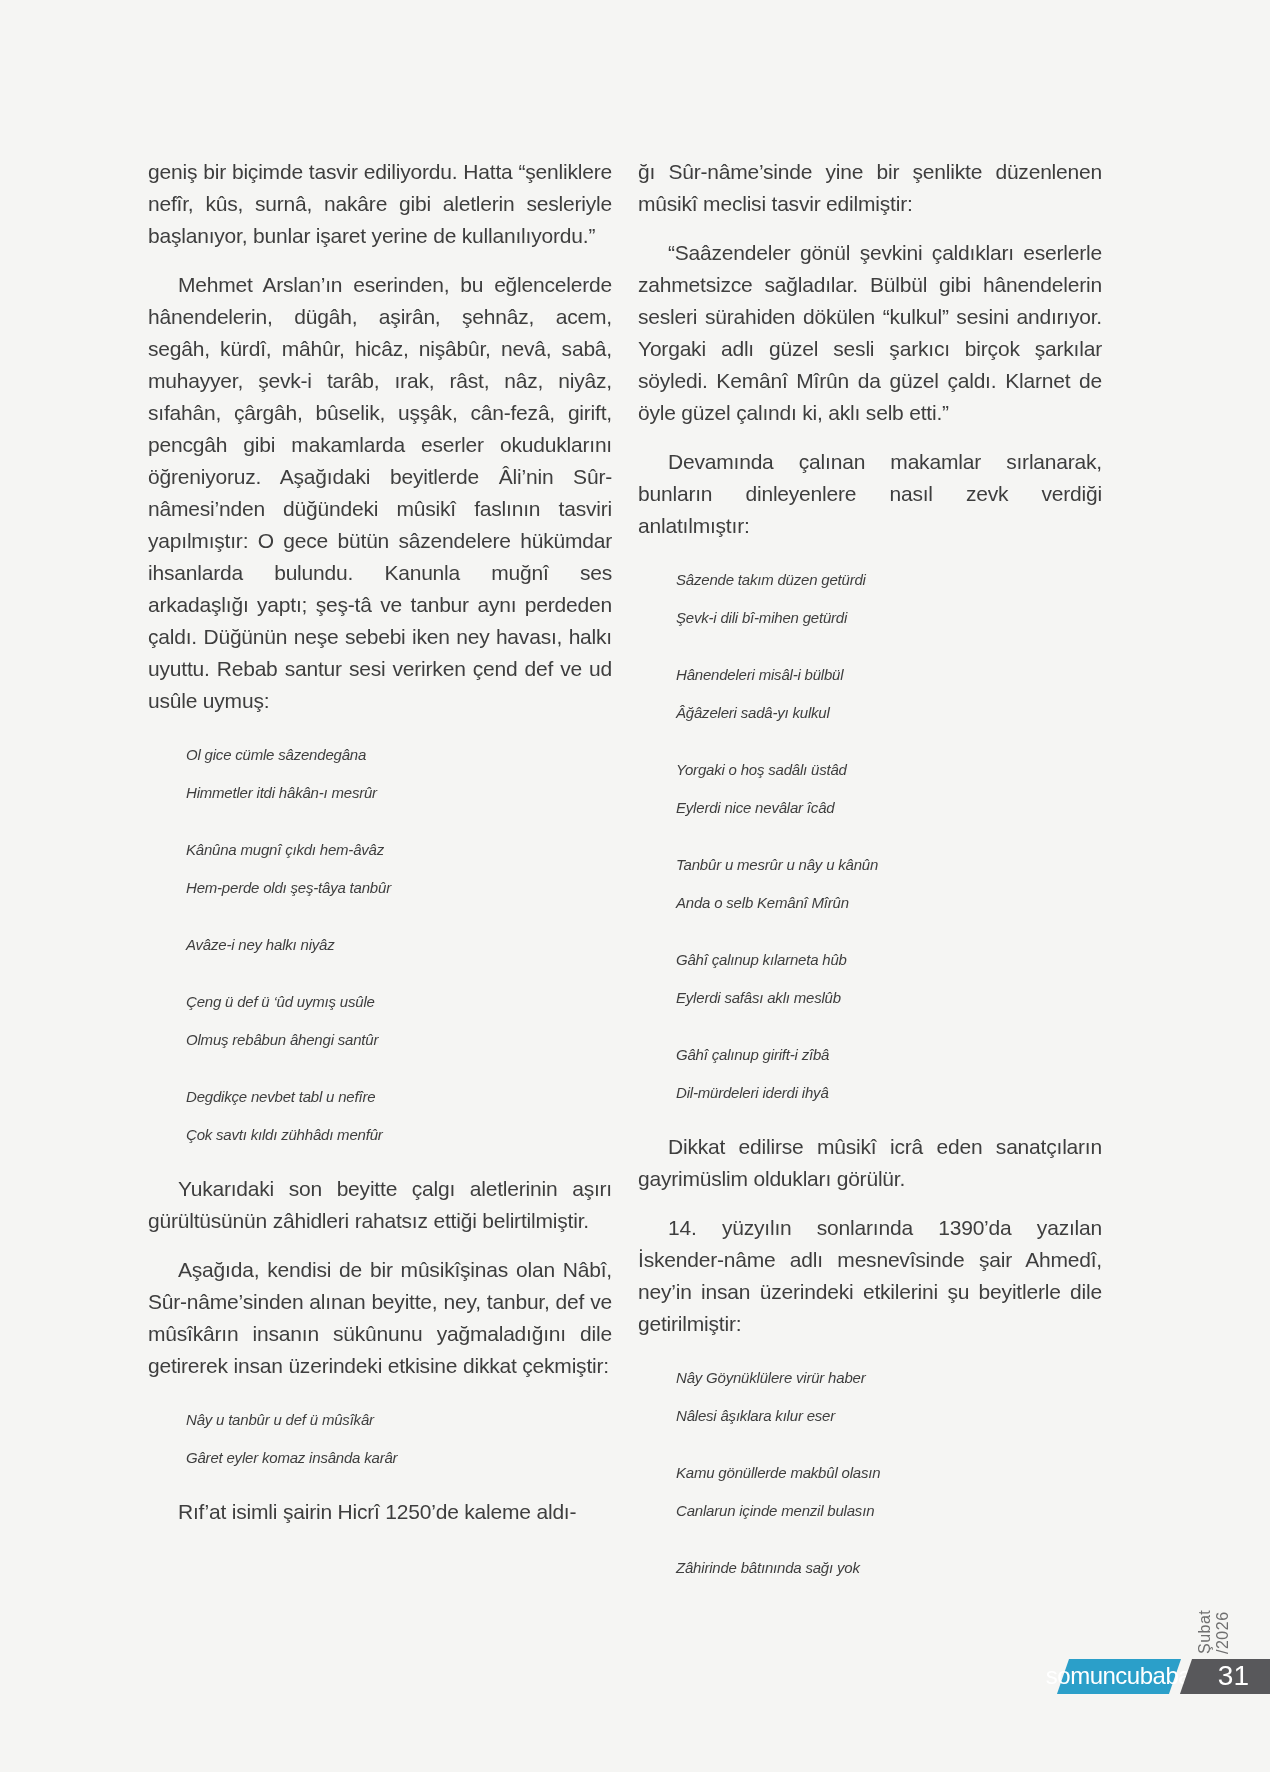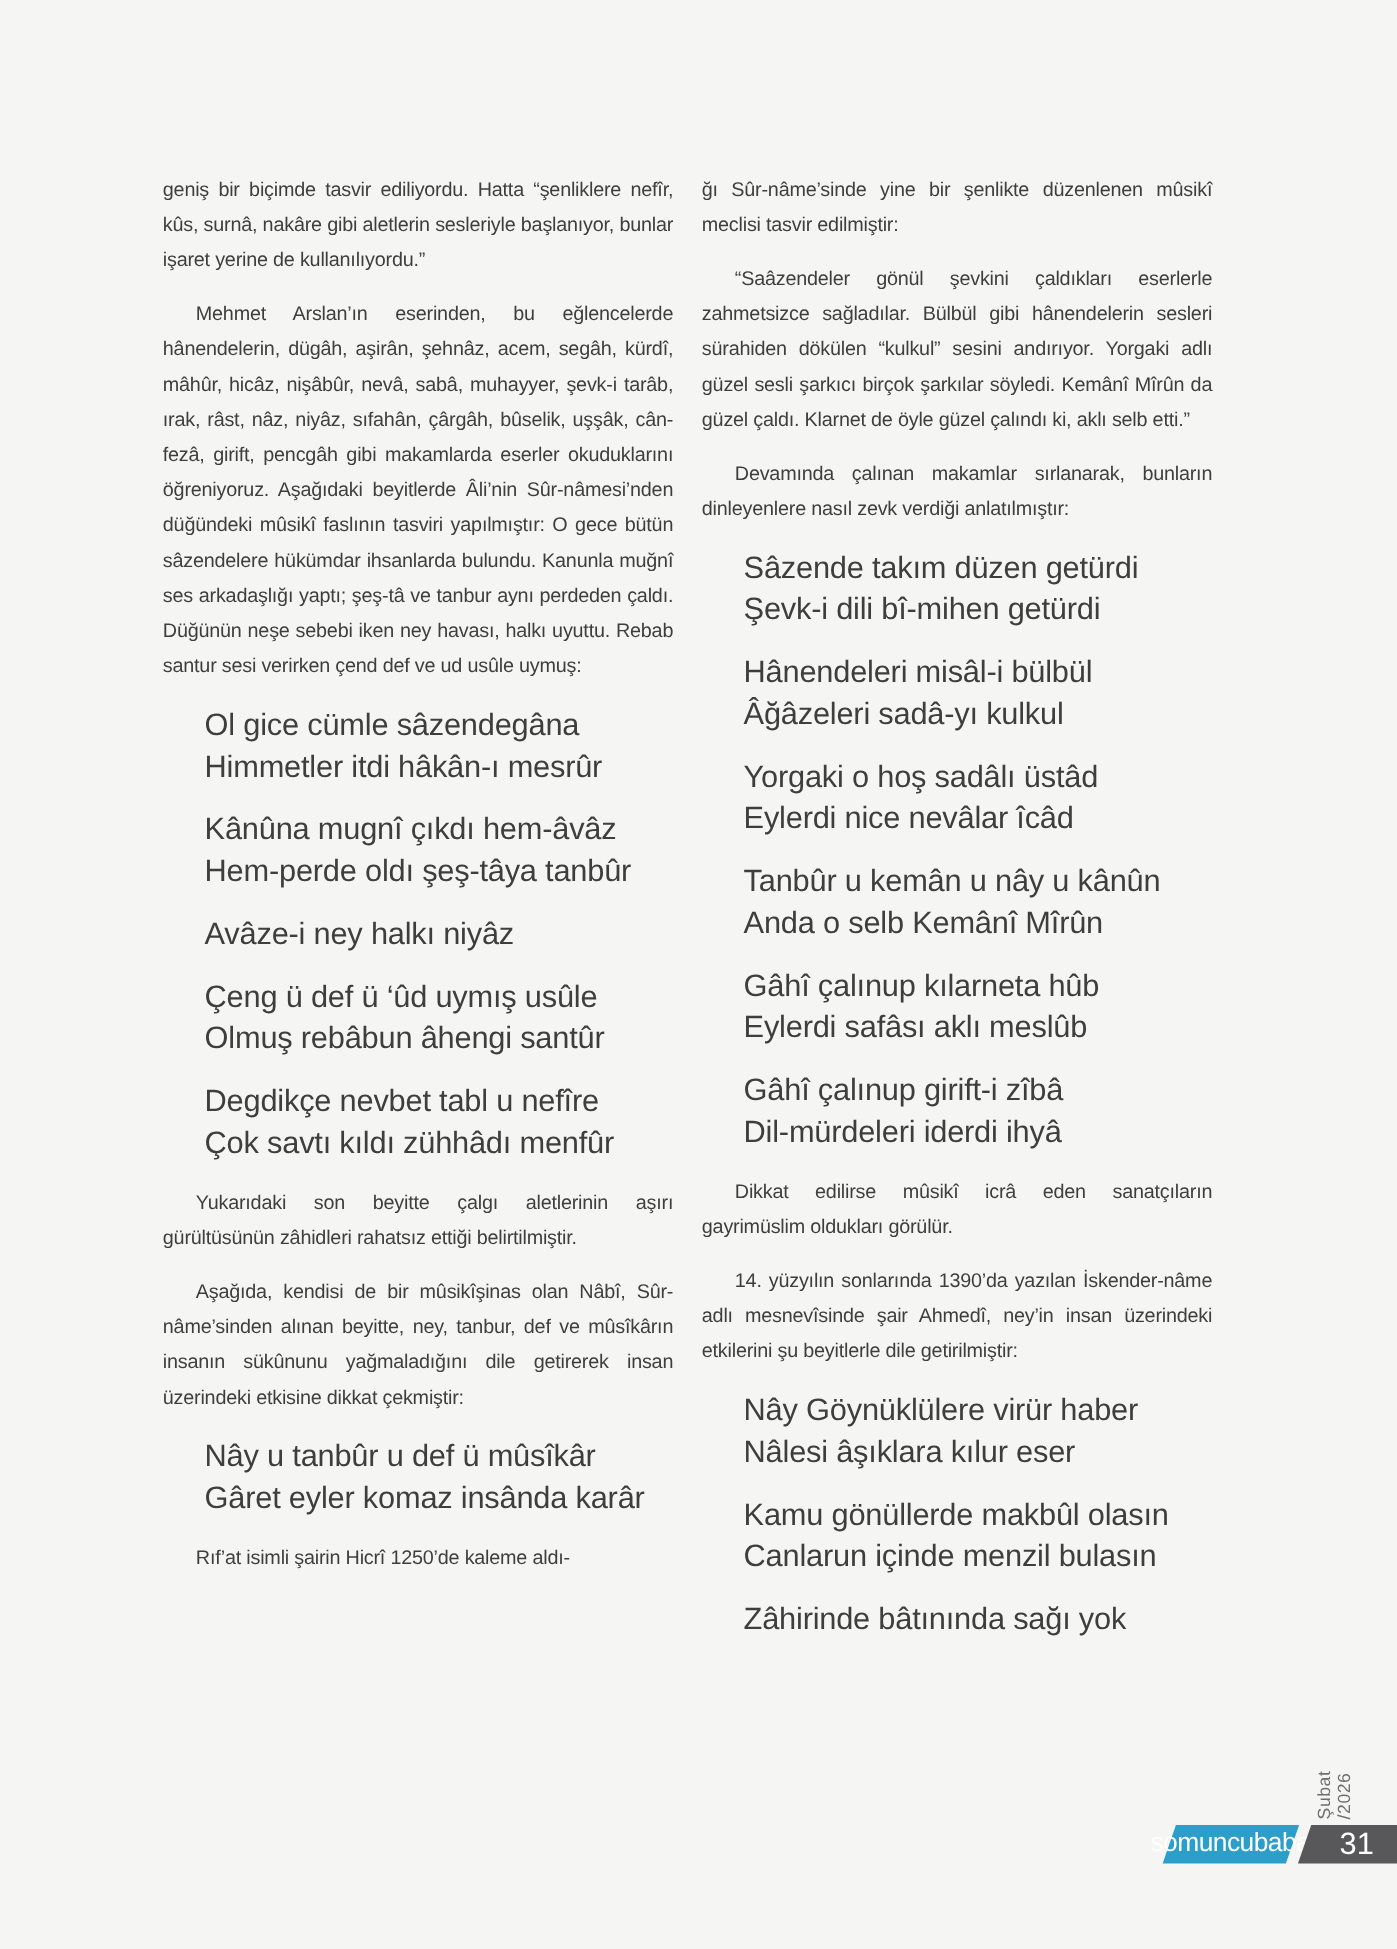--- a/index.html
+++ b/index.html
@@ -18,31 +18,32 @@
   .content {
     position: absolute;
     left: 148px;
     top: 156px;
     display: flex;
     gap: 26px;
   }
   .col { width: 464px; }
   .para {
     margin: 0 0 17px 0;
-    font-size: 18px;
+    font-size: 21px;
     line-height: 32px;
     font-weight: 300;
     text-align: justify;
     letter-spacing: -0.2px;
   }
   .para.indent { text-indent: 30px; }
   .verse {
     margin: 19px 0 19px 38px;
-    font-size: 28px;
+    font-size: 15px;
     line-height: 38px;
+    font-style: italic;
     font-weight: 300;
     letter-spacing: -0.2px;
   }
   .verse-line { white-space: nowrap; }
 
   
   .issue-date {
     position: absolute;
     left: 1196px;
     top: 1564px;
@@ -137,21 +138,21 @@
       </div>
       <div class="verse">
         <div class="verse-line">Hânendeleri misâl-i bülbül</div>
         <div class="verse-line">Âğâzeleri sadâ-yı kulkul</div>
       </div>
       <div class="verse">
         <div class="verse-line">Yorgaki o hoş sadâlı üstâd</div>
         <div class="verse-line">Eylerdi nice nevâlar îcâd</div>
       </div>
       <div class="verse">
-        <div class="verse-line">Tanbûr u kemân u nây u kânûn</div>
+        <div class="verse-line">Tanbûr u mesrûr u nây u kânûn</div>
         <div class="verse-line">Anda o selb Kemânî Mîrûn</div>
       </div>
       <div class="verse">
         <div class="verse-line">Gâhî çalınup kılarneta hûb</div>
         <div class="verse-line">Eylerdi safâsı aklı meslûb</div>
       </div>
       <div class="verse">
         <div class="verse-line">Gâhî çalınup girift-i zîbâ</div>
         <div class="verse-line">Dil-mürdeleri iderdi ihyâ</div>
       </div>

